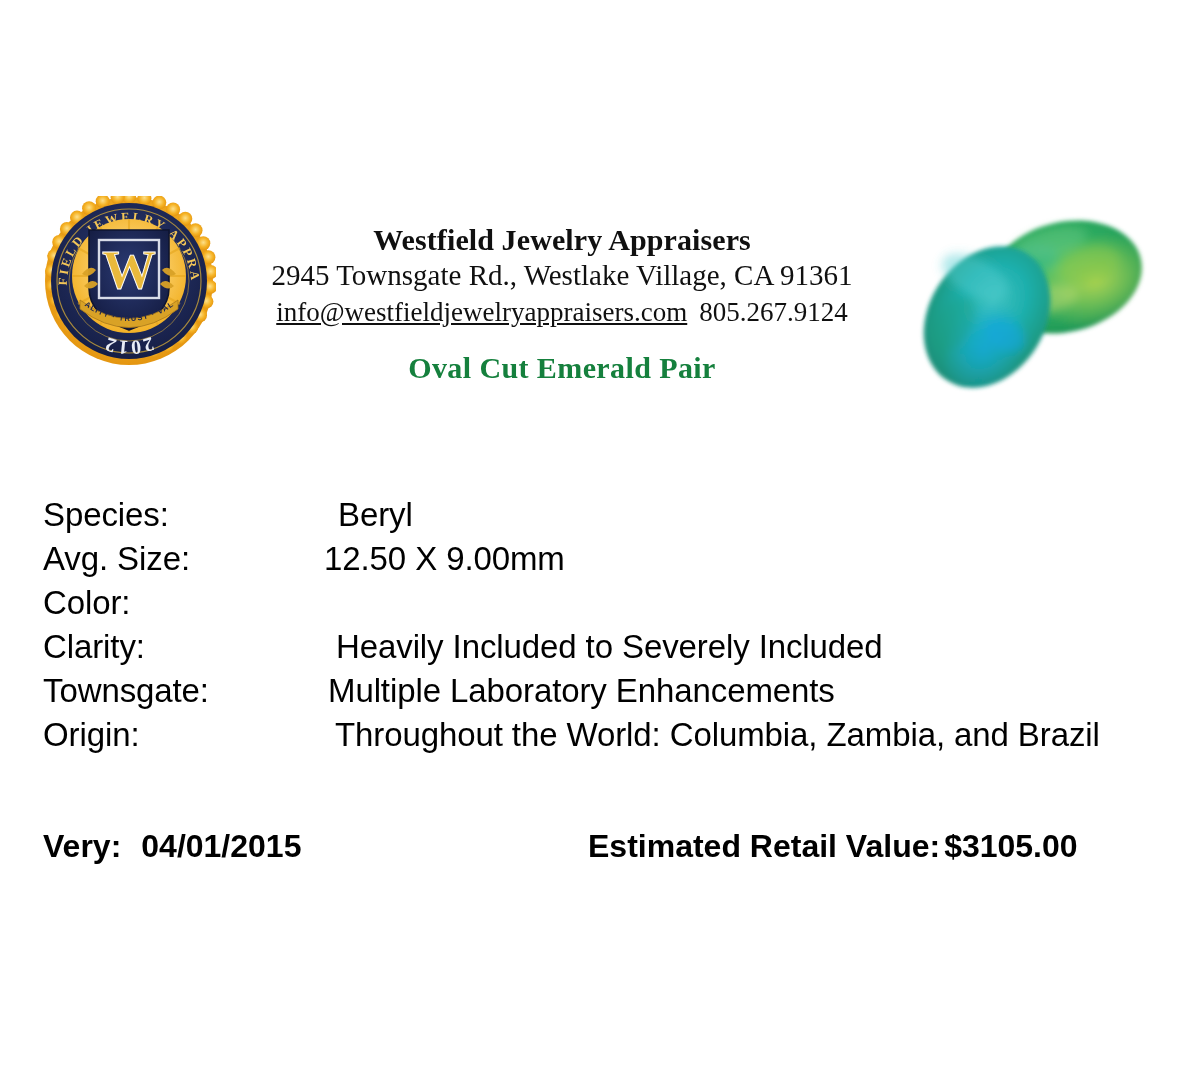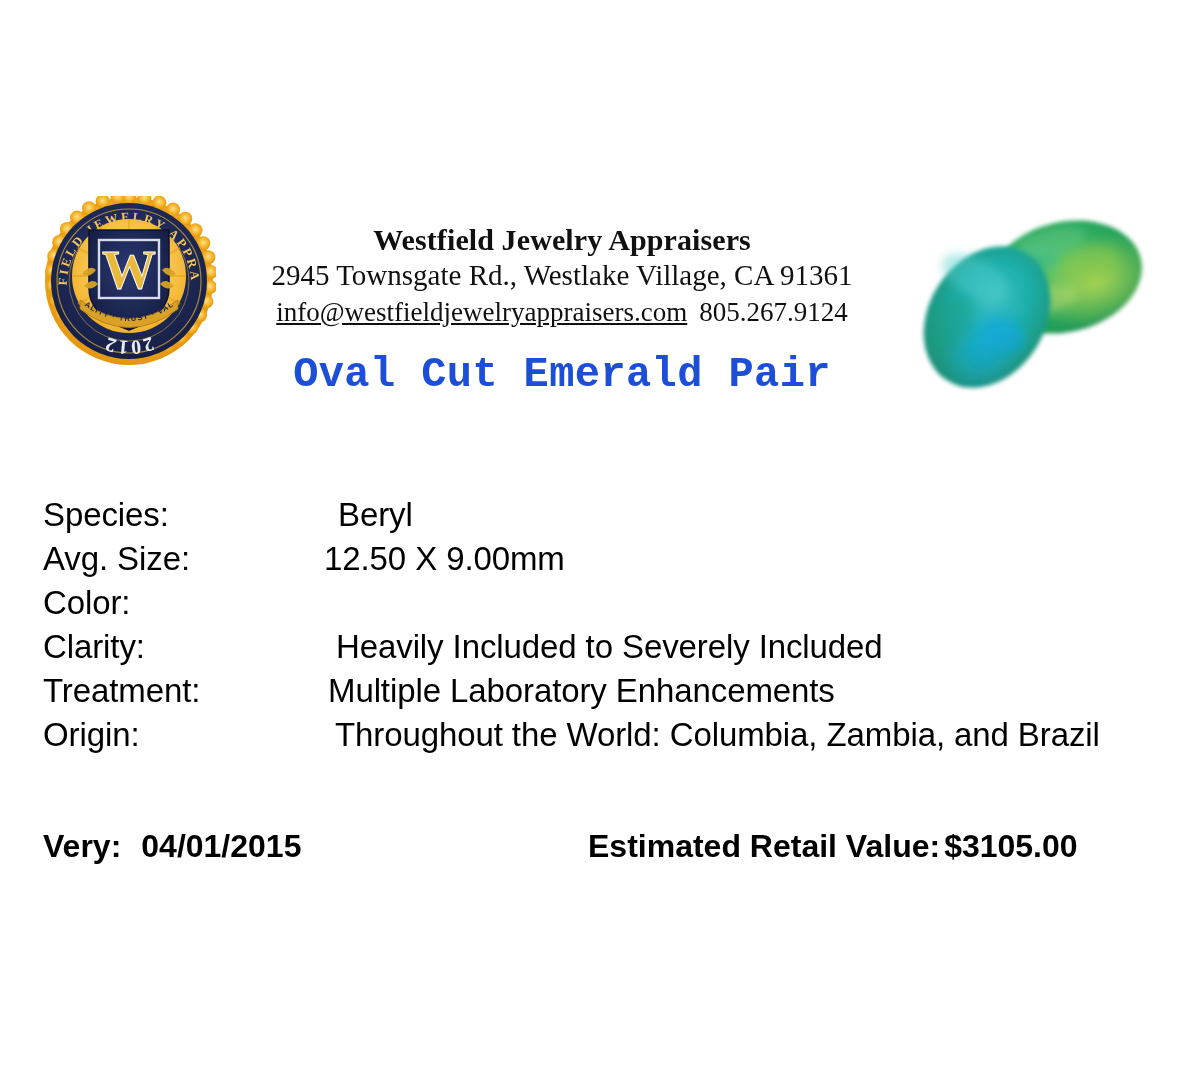--- a/index.html
+++ b/index.html
@@ -72,25 +72,25 @@
   }
   .phone { margin-left: 12px; }
 
   
   .doc-title {
     position: absolute;
     left: 232px;
     top: 351px;
     width: 660px;
     text-align: center;
-    font-family: Liberation Mono, monospace;
-    font-size: 42px;
+    font-family: Liberation Serif, serif;
+    font-size: 30px;
     font-weight: bold;
     letter-spacing: 0.4px;
-    color: #1d4ed8;
+    color: #15803d;
     white-space: nowrap;
   }
 
   
   .gem-photo {
     position: absolute;
     left: 905px;
     top: 205px;
     width: 290px;
     height: 200px;
@@ -343,21 +343,21 @@
       <span class="spec-label">Color:</span>
     </div>
 
     <div class="spec-row">
       <span class="spec-label">Clarity:</span>
       <span class="spec-value" style="left:293px">Heavily Included to Severely Included</span>
     </div>
 
 
     <div class="spec-row">
-      <span class="spec-label">Treatment:</span>
+      <span class="spec-label">Townsgate:</span>
       <span class="spec-value" style="left:285px">Multiple Laboratory Enhancements</span>
     </div>
 
     <div class="spec-row">
       <span class="spec-label">Origin:</span>
       <span class="spec-value" style="left:292px">Throughout the World: Columbia, Zambia, and Brazil</span>
     </div>
 
   </div>
 

